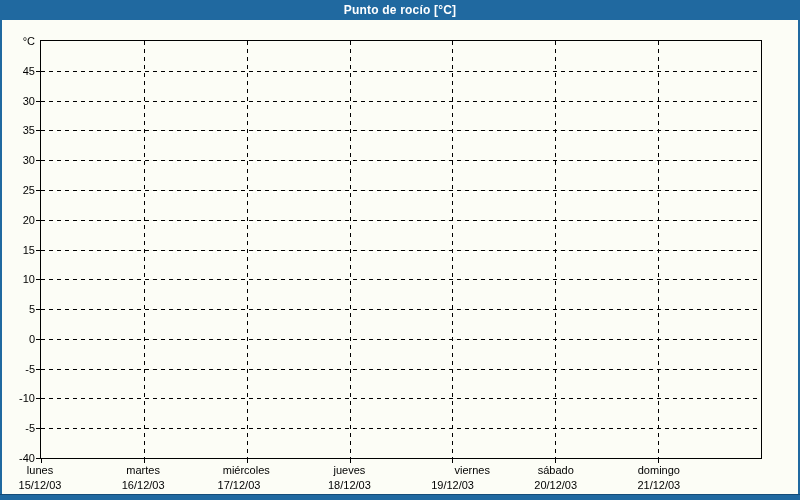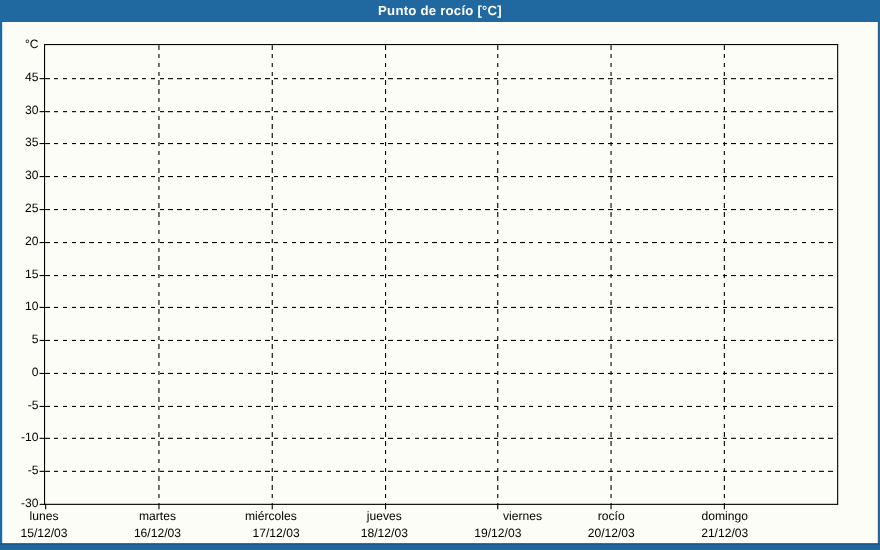--- a/index.html
+++ b/index.html
@@ -134,21 +134,21 @@
       <div class="hgrid" style="top: 71.4286%;"></div>
       <div class="ylabel" style="top: 78.5714%;">-5</div>
       <div class="ytick" style="top: 78.5714%;"></div>
       <div class="hgrid" style="top: 78.5714%;"></div>
       <div class="ylabel" style="top: 85.7143%;">-10</div>
       <div class="ytick" style="top: 85.7143%;"></div>
       <div class="hgrid" style="top: 85.7143%;"></div>
       <div class="ylabel" style="top: 92.8571%;">-5</div>
       <div class="ytick" style="top: 92.8571%;"></div>
       <div class="hgrid" style="top: 92.8571%;"></div>
-      <div class="ylabel" style="top: 100%;">-30</div>
+      <div class="ylabel" style="top: 100%;">-40</div>
       <div class="ytick" style="top: 100%;"></div>
       <div class="xtick" style="left: 0%;"></div>
       <div class="vgrid" style="left: 14.2857%;"></div>
       <div class="xtick" style="left: 14.2857%;"></div>
       <div class="vgrid" style="left: 28.5714%;"></div>
       <div class="xtick" style="left: 28.5714%;"></div>
       <div class="vgrid" style="left: 42.8571%;"></div>
       <div class="xtick" style="left: 42.8571%;"></div>
       <div class="vgrid" style="left: 57.1429%;"></div>
       <div class="xtick" style="left: 57.1429%;"></div>
@@ -157,23 +157,23 @@
       <div class="vgrid" style="left: 85.7143%;"></div>
       <div class="xtick" style="left: 85.7143%;"></div>
     </div>
 
   <div id="xlabels">
       <div class="day-name" style="left: 40px;">lunes</div>
       <div class="day-date" style="left: 40px;">15/12/03</div>
       <div class="day-name" style="left: 143.143px;">martes</div>
       <div class="day-date" style="left: 143.143px;">16/12/03</div>
       <div class="day-name" style="left: 246.286px;">miércoles</div>
-      <div class="day-date" style="left: 251px; text-align: center;">17/12/03</div>
+      <div class="day-date" style="left: 239px; text-align: center;">17/12/03</div>
       <div class="day-name" style="left: 349.429px;">jueves</div>
       <div class="day-date" style="left: 349.429px;">18/12/03</div>
-      <div class="day-name" style="left: 475px;">viernes</div>
+      <div class="day-name" style="left: 435px; text-align: right;">viernes</div>
       <div class="day-date" style="left: 452.571px;">19/12/03</div>
-      <div class="day-name" style="left: 555.714px;">rocío</div>
+      <div class="day-name" style="left: 555.714px;">sábado</div>
       <div class="day-date" style="left: 555.714px;">20/12/03</div>
       <div class="day-name" style="left: 658.857px;">domingo</div>
       <div class="day-date" style="left: 658.857px;">21/12/03</div>
     </div>
 </div>
 
 </body></html>

